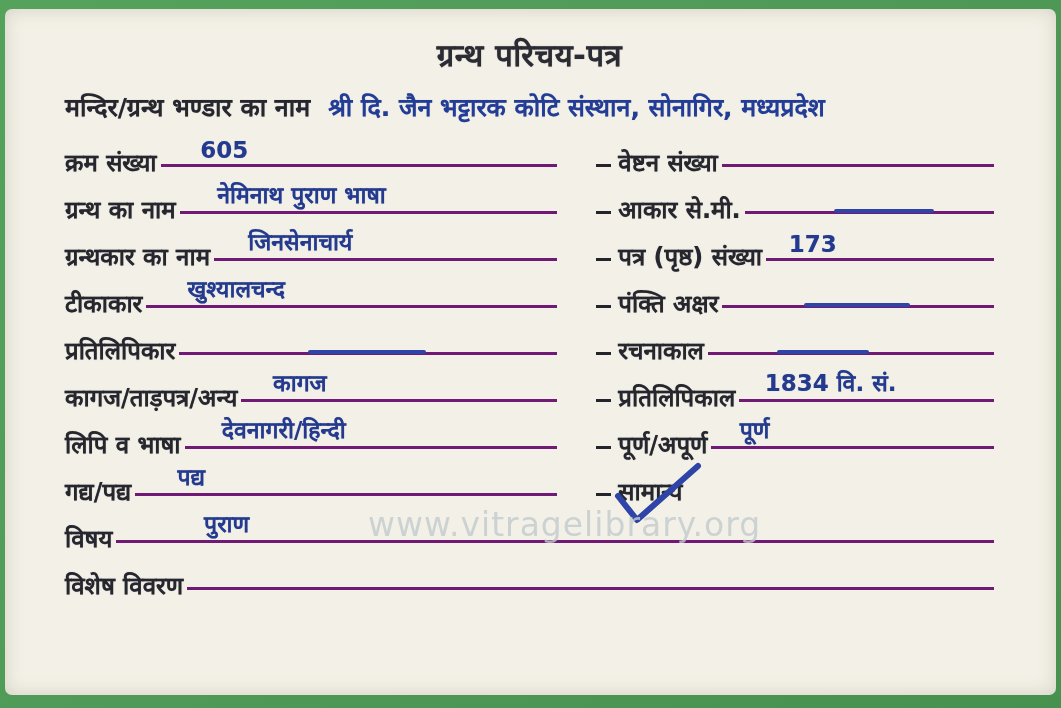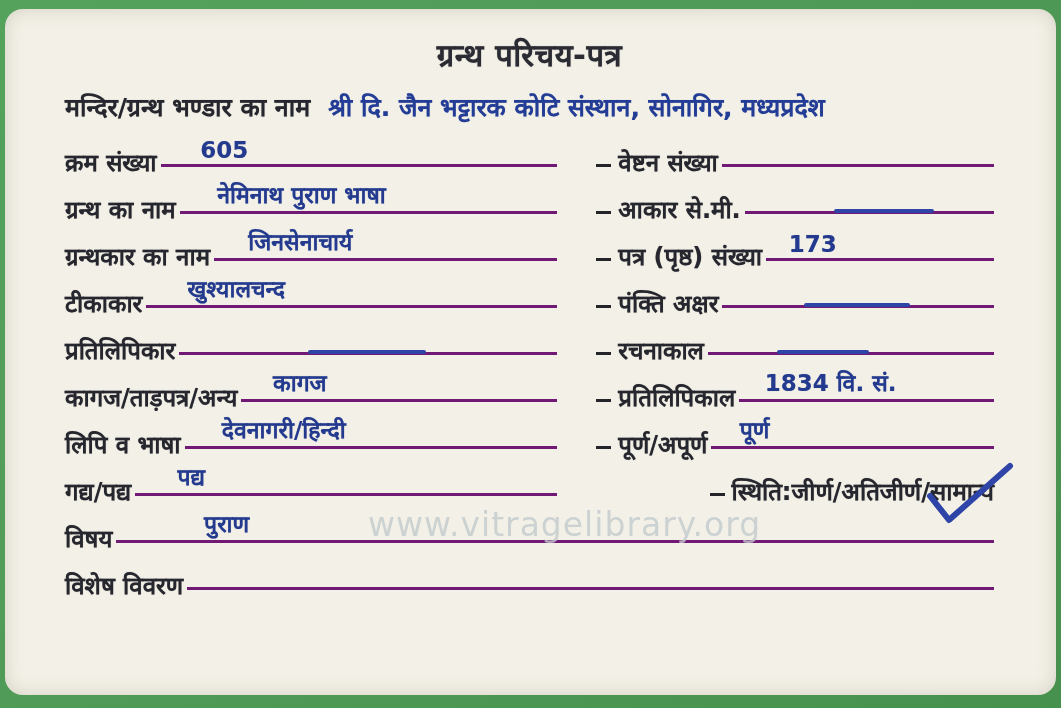--- a/index.html
+++ b/index.html
@@ -5,21 +5,21 @@
   * { margin:0; padding:0; box-sizing:border-box; }
   html,body { width:1061px; height:708px; overflow:hidden; }
   body {
     font-family: "DejaVu Sans", sans-serif;
     background:#4e9a56;
   }
   .scan { position:relative; width:1061px; height:708px; background:linear-gradient(135deg,#55a25d 0%, #47914f 100%); }
   .card {
     position:absolute; left:5px; right:5px; top:9px; bottom:13px;
     background:#f3f1e7;
-    border-radius:18px;
+    border-radius:7px;
     box-shadow: inset 0 0 18px rgba(120,115,90,.25);
     padding: 24px 62px 0 60px;
     color:#26262e;
   }
   .title {
     text-align:center;
     font-size:31px; font-weight:700; color:#2b2b33;
     letter-spacing:.5px;
     text-shadow:0 0 1px rgba(43,43,51,.5);
     margin-bottom:14px;
@@ -31,21 +31,21 @@
   }
   .hdr { display:flex; align-items:baseline; margin-bottom:8px; }
   .hdr .lbl { font-size:25px; font-weight:700; }
   .hval {
     font-size:25px; font-weight:700; color:#233c96; margin-left:18px; white-space:nowrap;
     text-shadow:0 0 .8px rgba(35,60,150,.4);
   }
   .frow { display:flex; height:47px; align-items:flex-end;gap:31px; }
   .field { display:flex; align-items:flex-end; min-width:0; }
   .field.left  { flex:0 0 53%; margin-right:8px; }
-  .field.right { flex:1 1 auto;justify-content:flex-end; }
+  .field.right { flex:1 1 auto; }
   .field.wide  { flex:1 1 auto; }
   .fill {
     flex:1; position:relative; height:32px;
     border-bottom:3px solid #701a75;
     margin-bottom:11px; margin-left:4px;
     min-width:20px;
   }
   .lead {
     width:15px; height:32px;
     border-bottom:3px solid #24242b;
@@ -208,21 +208,20 @@
 
     <div class="frow">
       <div class="field left">
         <span class="lbl">गद्य/पद्य</span>
         <span class="fill">
             <span class="val">पद्य</span>
           </span>
       </div>
       <div class="field right cond">
         <span class="lead"></span>
-        <span class="lbl">स्थिति:जीर्ण/अतिजीर्ण/</span>
         <span class="checked">
           <span class="lbl">सामान्य</span>
           <svg class="check-svg" viewBox="0 0 98 66">
             <polyline points="8,34 27,58 88,4" fill="none" stroke="#2e44a6" stroke-width="6" stroke-linecap="round" stroke-linejoin="round"></polyline>
           </svg>
         </span>
       </div>
     </div>
 
     <div class="frow">

